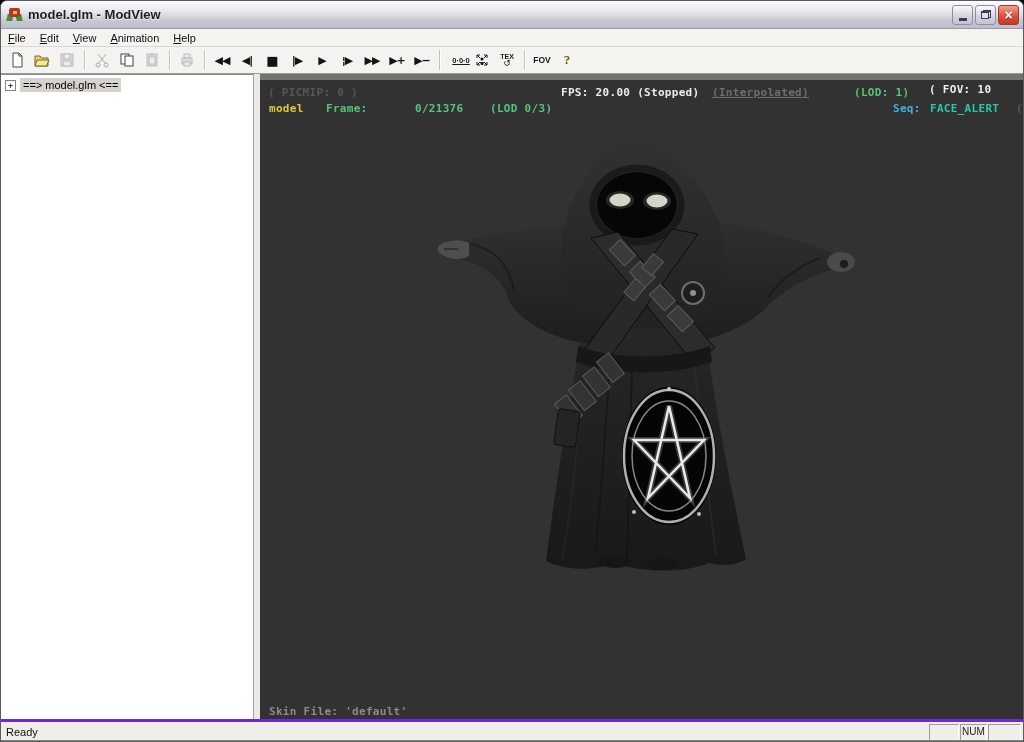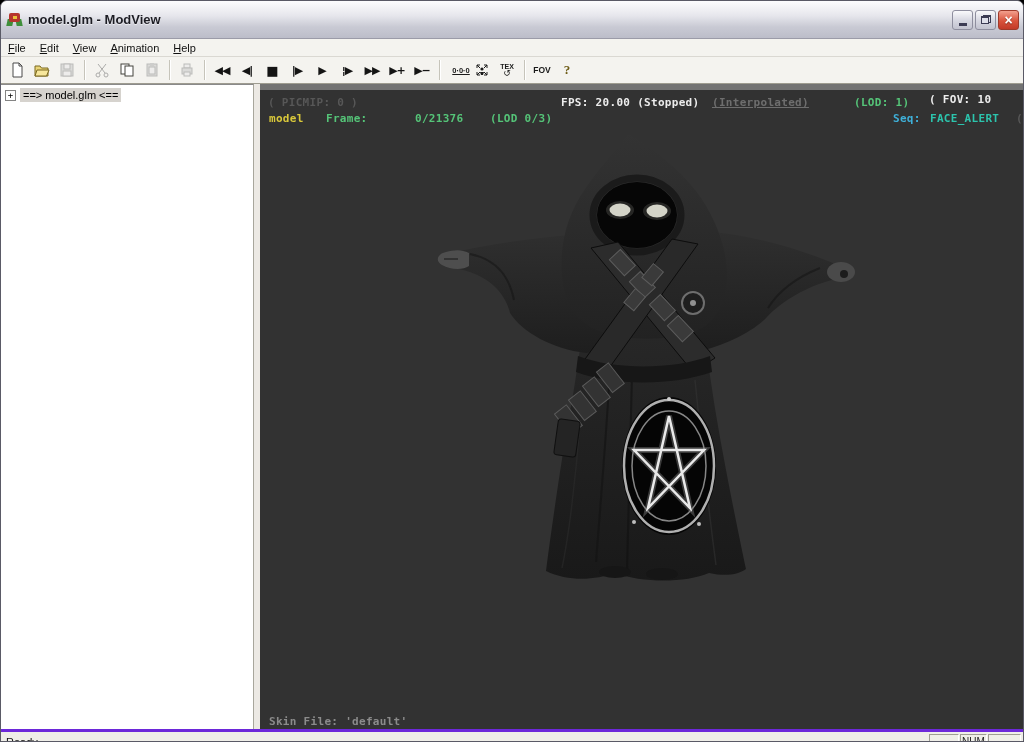--- a/index.html
+++ b/index.html
@@ -1,21 +1,21 @@
 <!DOCTYPE html>
 <html><head>
 <meta charset="utf-8">
 <style>
   html,body{margin:0;padding:0;background:#000;}
   *{box-sizing:border-box;}
   .window{position:relative;width:1024px;height:742px;background:#f1f0ec;
     font-family:"Liberation Sans",sans-serif;overflow:hidden;border-radius:7px 7px 0 0;
     border:1px solid #5a5a66;}
   
-  .titlebar{height:38px;display:flex;align-items:center;padding:0 4px 0 6px;
+  .titlebar{height:28px;display:flex;align-items:center;padding:0 4px 0 6px;
     background:linear-gradient(#fdfdfe 0%,#e6e6ec 40%,#c9cad4 70%,#bcbdc9 100%);
     border-bottom:1px solid #9b9ba8;border-radius:6px 6px 0 0;}
   .app-icon{width:16px;height:16px;margin-right:5px;position:relative;flex:0 0 auto;}
   .app-icon .r1{position:absolute;left:2px;top:1px;width:11px;height:9px;background:#b5342c;border-radius:2px;}
   .app-icon .g1{position:absolute;left:0;top:7px;width:6px;height:7px;background:#3f8f3a;transform:skewX(-12deg);}
   .app-icon .g2{position:absolute;right:1px;top:7px;width:6px;height:7px;background:#3f8f3a;transform:skewX(12deg);}
   .app-icon .y1{position:absolute;left:6px;top:4px;width:4px;height:3px;background:#e8c23a;}
   .titletext{font-weight:bold;font-size:13px;color:#1d1d24;flex:1 1 auto;
     text-shadow:0 1px 0 rgba(255,255,255,.6);}
   .winbtns{display:flex;gap:2px;}

